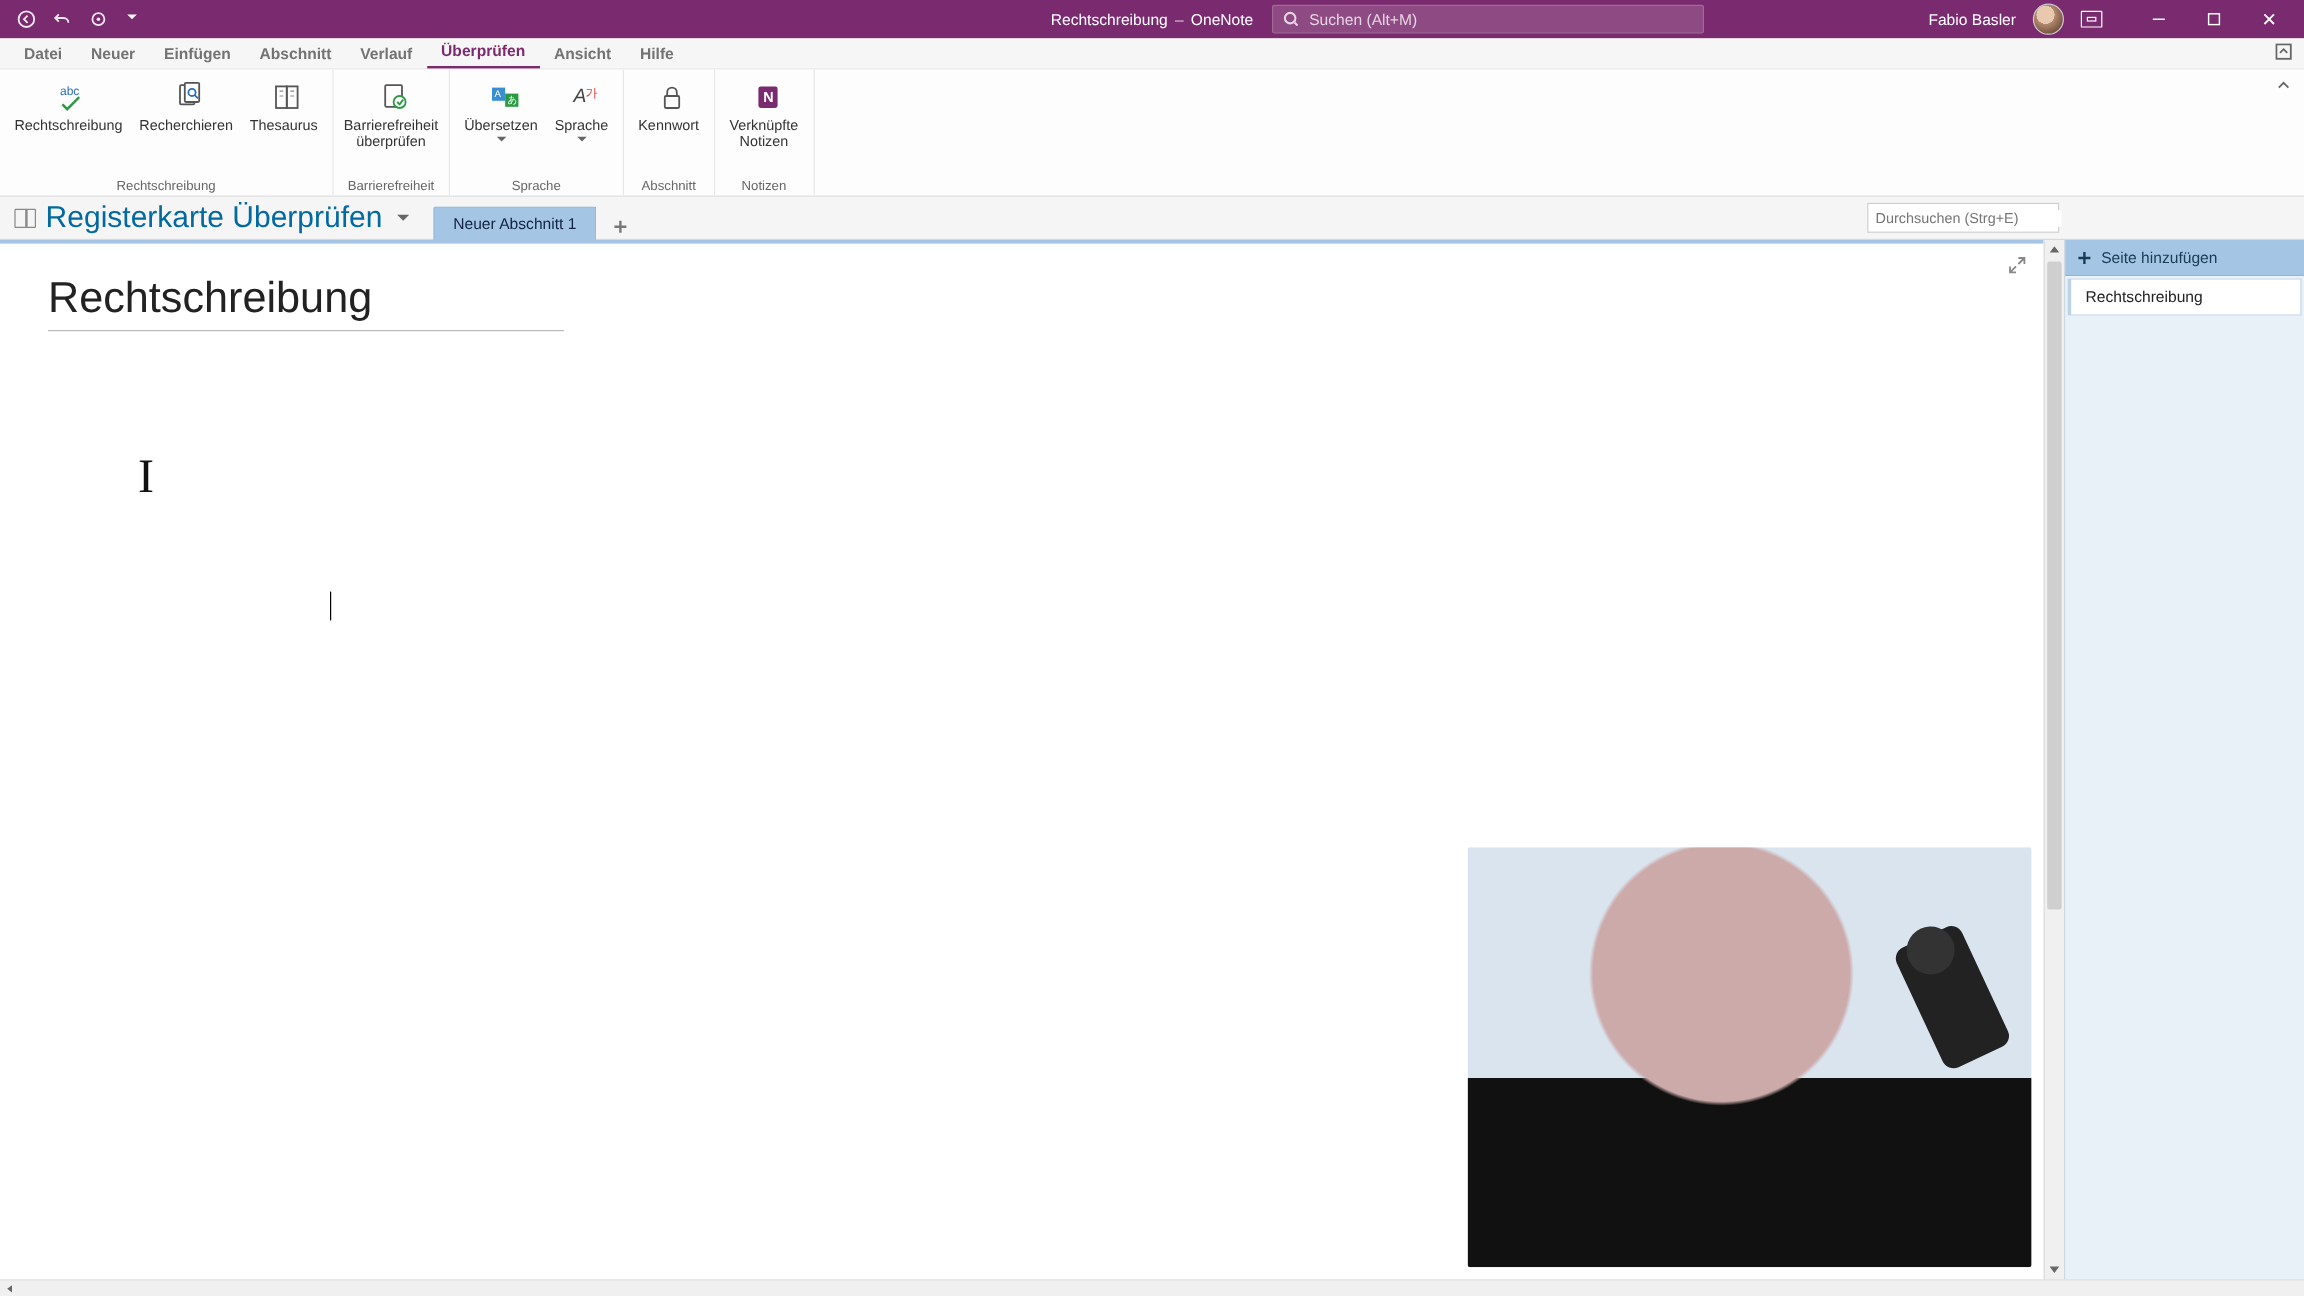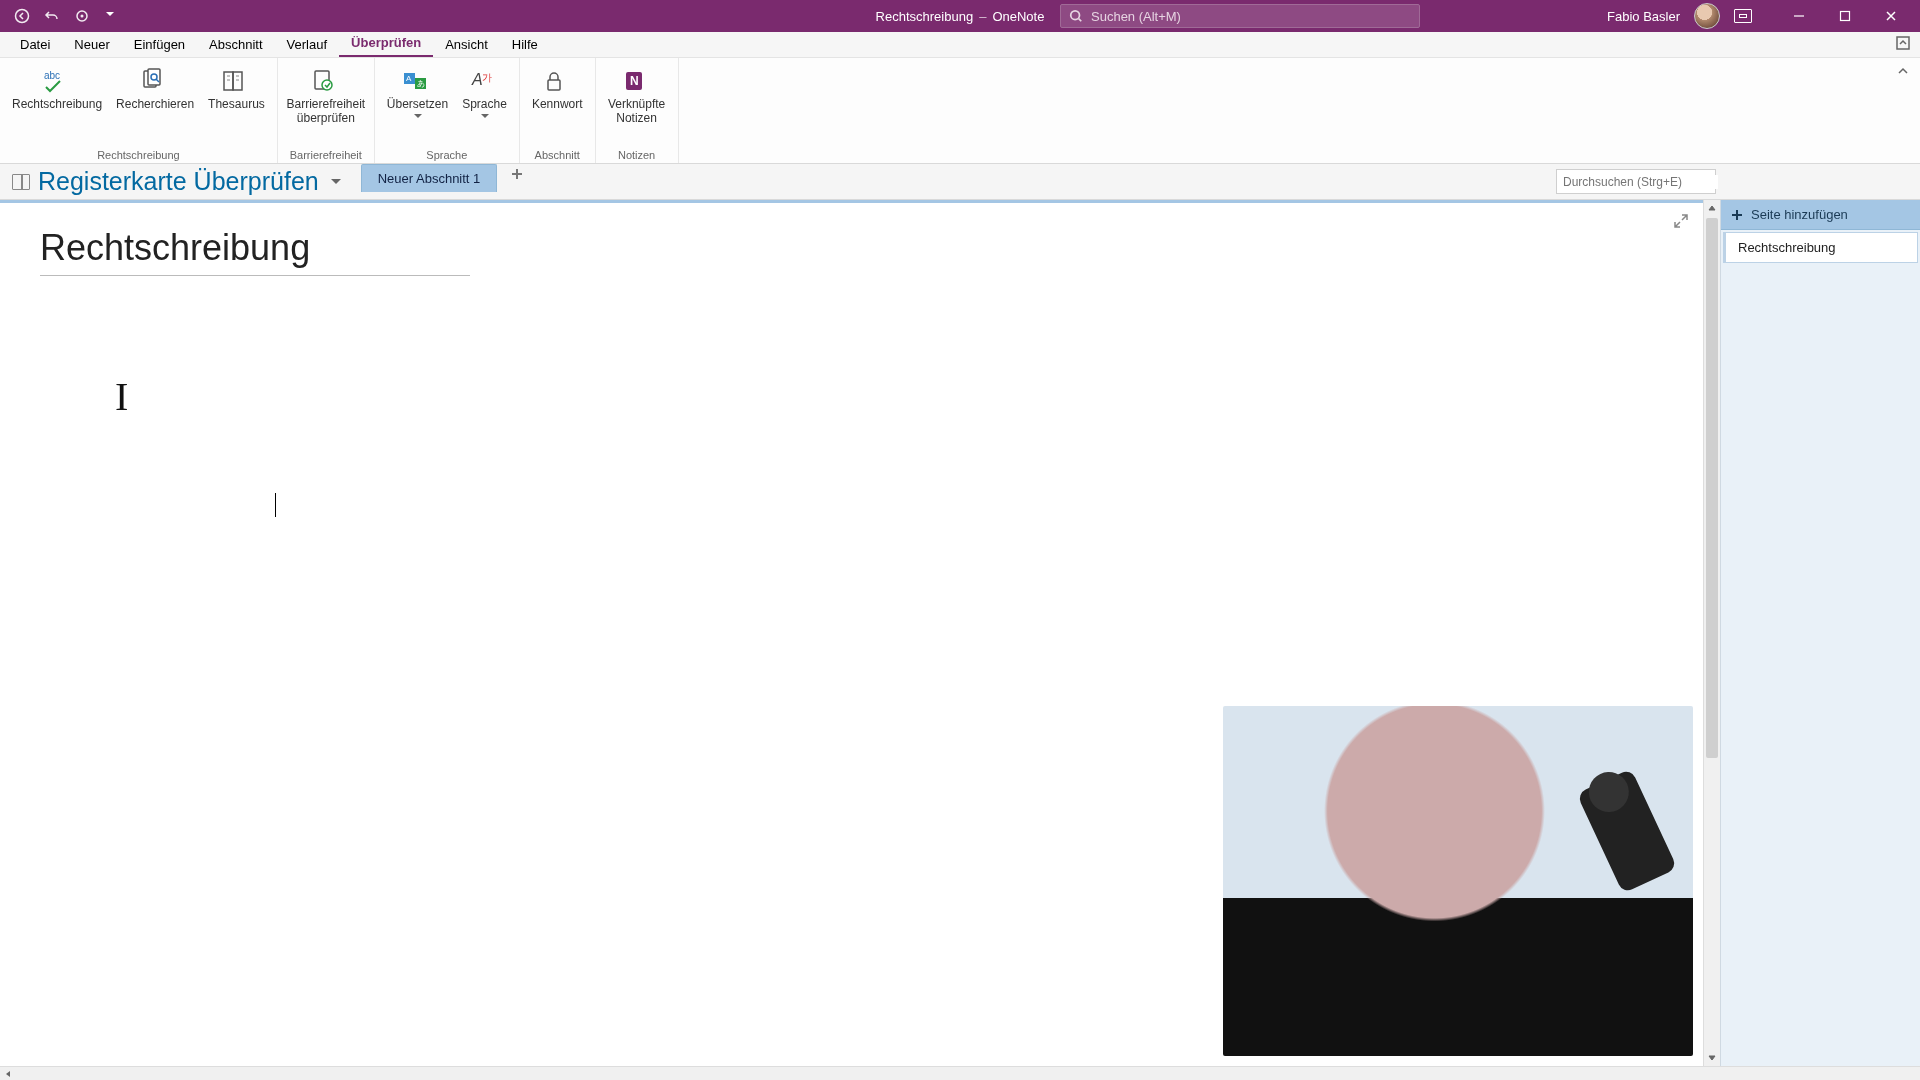--- a/index.html
+++ b/index.html
@@ -36,44 +36,44 @@
 .winbtn svg { width: 12px; height: 12px; stroke: #fff; fill: none; stroke-width: 1.2; }
 .winbtn:last-child svg { stroke-width: 1.5; }
 .present-icon { width: 18px; height: 14px; border: 1.2px solid #fff; border-radius: 1px; position: relative; }
 .present-icon::after { content: ""; position: absolute; left: 4px; right: 4px; top: 4px; bottom: 4px; border: 1px solid #fff; }
 
 
 .menutabs {
   height: 26px; background: #f6f6f6; border-bottom: 1px solid #e4e4e4;
   display: flex; align-items: flex-end; padding-left: 8px; gap: 0; position: relative;
 }
-.menutab { padding: 4px 12px 5px; font-size: 13px; color: #000000; cursor: pointer; }
+.menutab { padding: 4px 12px 5px; font-size: 13px; color: #737373; cursor: pointer; font-weight: bold; }
 .menutab.active { color: #7a2a6e; border-bottom: 2px solid #7a2a6e; font-weight: 600; }
 .collapse-ribbon { position: absolute; right: 10px; top: 4px; }
 .collapse-ribbon svg { width: 14px; height: 14px; stroke: #666; fill: none; stroke-width: 1.5; }
 
 
 .ribbon { height: 106px; background: #fdfdfd; border-bottom: 1px solid #d9d9d9; display: flex; position: relative; }
 .rgroup { display: flex; flex-direction: column; align-items: center; border-right: 1px solid #e8e8e8; padding: 4px 6px 0; }
 .rgroup-btns { display: flex; gap: 2px; }
 .rbtn { display: flex; flex-direction: column; align-items: center; padding: 4px 6px 0; font-size: 12px; color: #333; line-height: 1.15; text-align: center; }
-.rbtn .ricon { width: 34px; height: 30px; display: flex; align-items: center; justify-content: flex-start; margin-bottom: 2px; }
+.rbtn .ricon { width: 34px; height: 30px; display: flex; align-items: center; justify-content: flex-end; margin-bottom: 2px; }
 .rbtn .ricon svg { width: 28px; height: 28px; }
 .rbtn .dd { width: 8px; height: 4px; border-left: 4px solid transparent; border-right: 4px solid transparent; border-top: 4px solid #666; margin-top: 2px; }
 .rgroup-label { font-size: 11px; color: #666; padding: 2px 0 2px; margin-top: auto; }
 .ribbon-collapse { position: absolute; right: 10px; top: 6px; }
 .ribbon-collapse svg { width: 14px; height: 14px; stroke: #666; fill: none; stroke-width: 1.5; }
 
 
 .nbbar { height: 36px; background: #f5f5f5; border-bottom: 1px solid #d9d9d9; display: flex; align-items: center; position: relative; }
 .nbname { display: flex; align-items: center; gap: 8px; padding: 0 10px 0 12px; font-size: 25px; color: #0369a1; }
 .nbicon { width: 18px; height: 16px; border: 1.5px solid #888; border-radius: 1px; position: relative; }
 .nbicon::after { content: ""; position: absolute; left: 50%; top: 0; bottom: 0; width: 1.5px; background: #888; }
 .nbdd { width: 0; height: 0; border-left: 5px solid transparent; border-right: 5px solid transparent; border-top: 5px solid #666; margin-left: 4px; }
-.sectiontabs { display: flex; align-items: flex-start; height: 100%; margin-left: 10px; }
+.sectiontabs { display: flex; align-items: flex-end; height: 100%; margin-left: 10px; }
 .sectiontab {
   padding: 6px 16px 6px; font-size: 13px; border: 1px solid #8fb7d6; border-bottom: none;
   border-radius: 2px 2px 0 0; margin-bottom: -1px; background: #a4c6e4; color: #124; margin-right: 4px;
 }
 .addsection { width: 20px; height: 20px; display: flex; align-items: center; justify-content: center; margin-left: 6px; }
 .addsection svg { width: 12px; height: 12px; stroke: #777; stroke-width: 2; }
 .nb-search { position: absolute; right: 204px; top: 5px; width: 160px; height: 25px; border: 1px solid #cfcfcf; background: #fff; display: flex; align-items: center; padding: 0 6px; }
 .nb-search input { border: none; outline: none; font-size: 12px; flex: 1; color: #888; }
 .nb-search svg { width: 14px; height: 14px; stroke: #666; fill: none; stroke-width: 2; }
 

